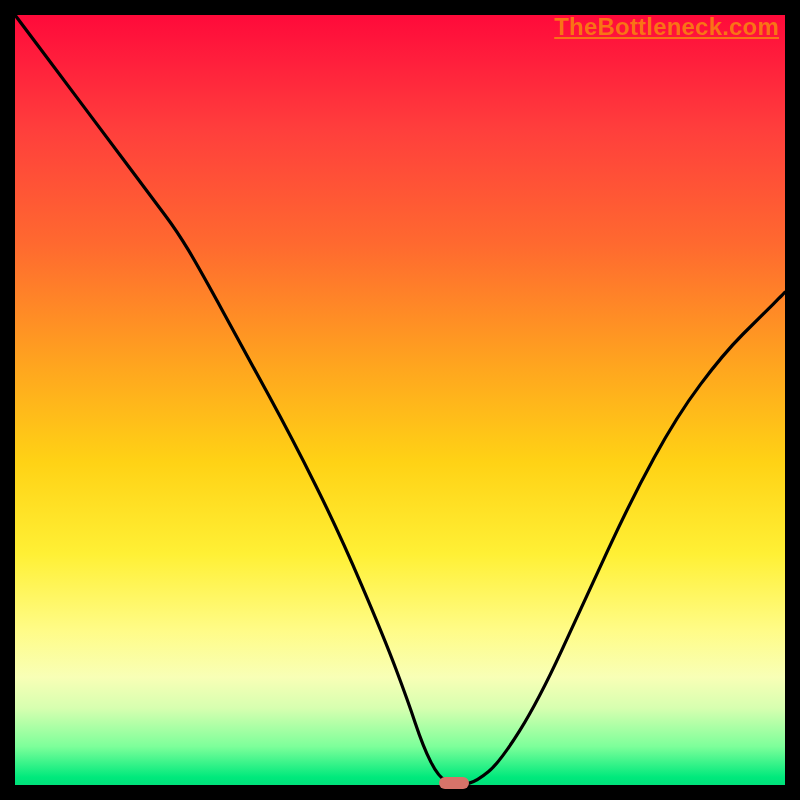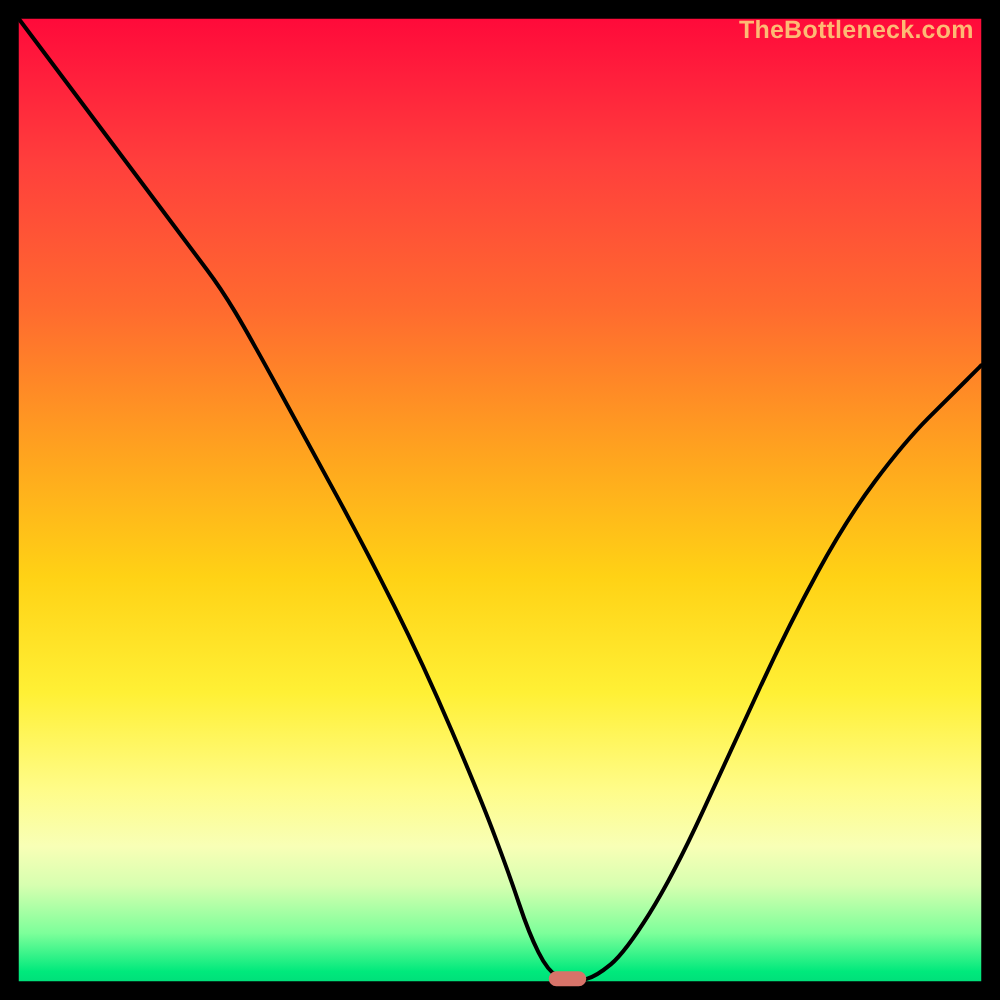--- a/index.html
+++ b/index.html
@@ -40,25 +40,26 @@
       #d7ffb0 90%,
       #7dff9a 95%,
       #00e97c 99%,
       #00e07a 100%
     );
   }
   .watermark {
     position: absolute;
     top: -2px;
     right: 6px;
-    color: #fdba74;
-    font-size: 20px;
+    color: #f97316;
+    font-size: 24px;
     font-weight: 600;
     letter-spacing: 0.2px;
     user-select: none;
+    text-decoration: underline;
   }
   svg.curve {
     position: absolute;
     left: 0;
     top: 0;
     width: 770px;
     height: 770px;
     overflow: visible;
   }
   .marker {

